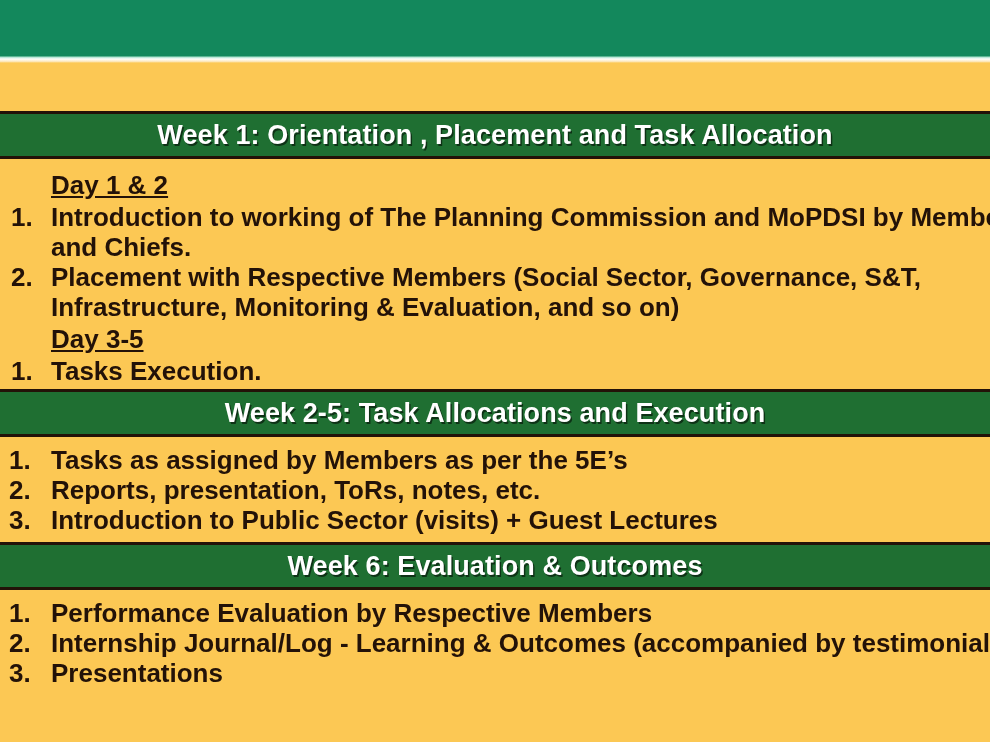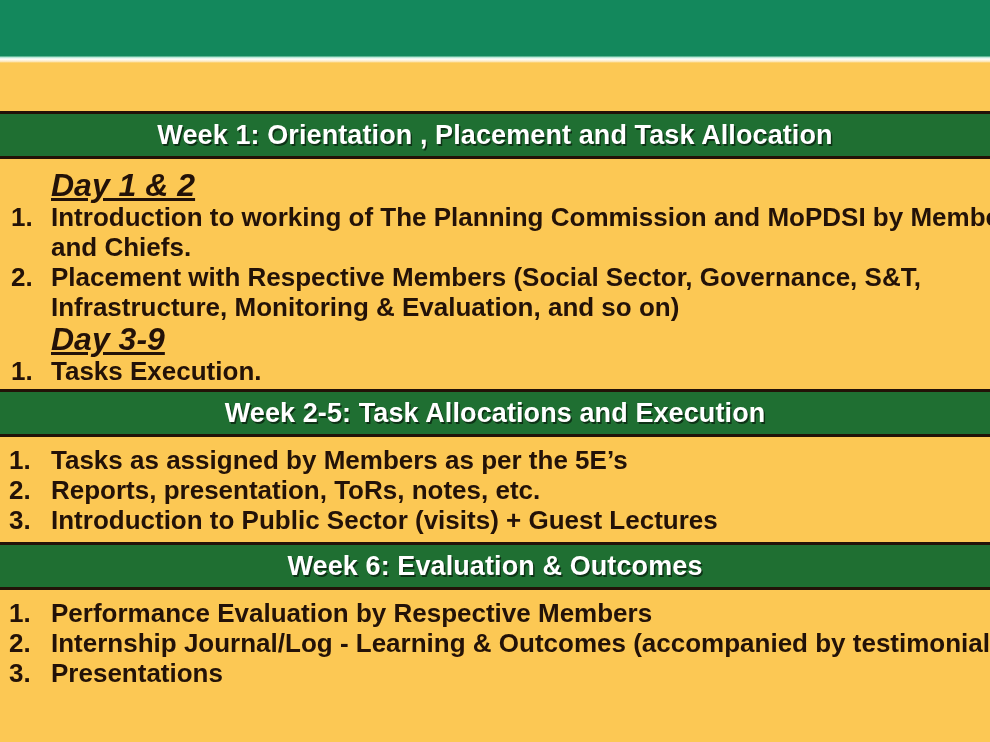--- a/index.html
+++ b/index.html
@@ -69,22 +69,21 @@
   .panel {
     background: #FCC854;
     padding: 6px 0 10px 0;
     overflow: hidden;
   }
   .panel.week1 { height: 230px; box-sizing: border-box; padding-top: 9px; }
   .panel.week25 { height: 105px; box-sizing: border-box; padding-top: 8px; }
   .panel.week6  { height: 104px; box-sizing: border-box; padding-top: 8px; }
 
   .day-label {
-    font-size: 32px;
-    font-style: italic;
+    font-size: 26px;
     font-weight: bold;
     color: #231208;
     text-decoration: underline;
     text-underline-offset: 2px;
     display: inline-block;
     margin-left: 57px;
     line-height: 34px;
     white-space: nowrap;
   }
 
@@ -137,21 +136,21 @@
 
     <div class="item-row indent-deep">
       <span class="item-num">2.</span>
       <span class="item-text">
           <span class="cont-line">Placement with Respective Members (Social Sector, Governance, S&amp;T,</span>
           <span class="cont-line">Infrastructure, Monitoring &amp; Evaluation, and so on)</span>
         </span>
     </div>
 
     <div>
-      <span class="day-label">Day 3-9</span>
+      <span class="day-label">Day 3-5</span>
     </div>
 
     <div class="item-row indent-deep">
       <span class="item-num">1.</span>
       <span class="item-text">Tasks Execution.</span>
     </div>
 
   </div>
 
   <div class="band">

